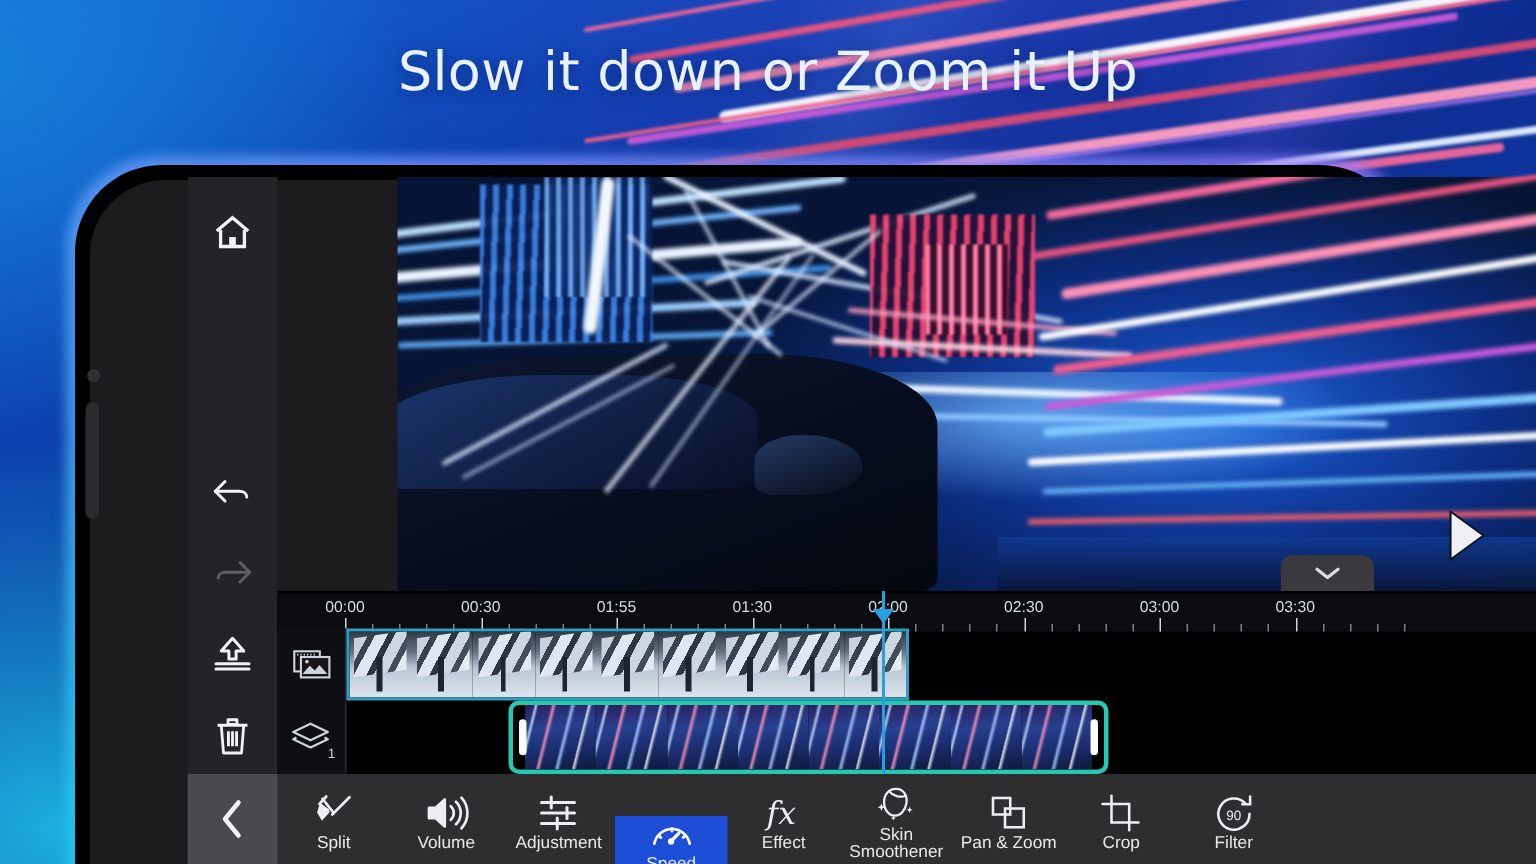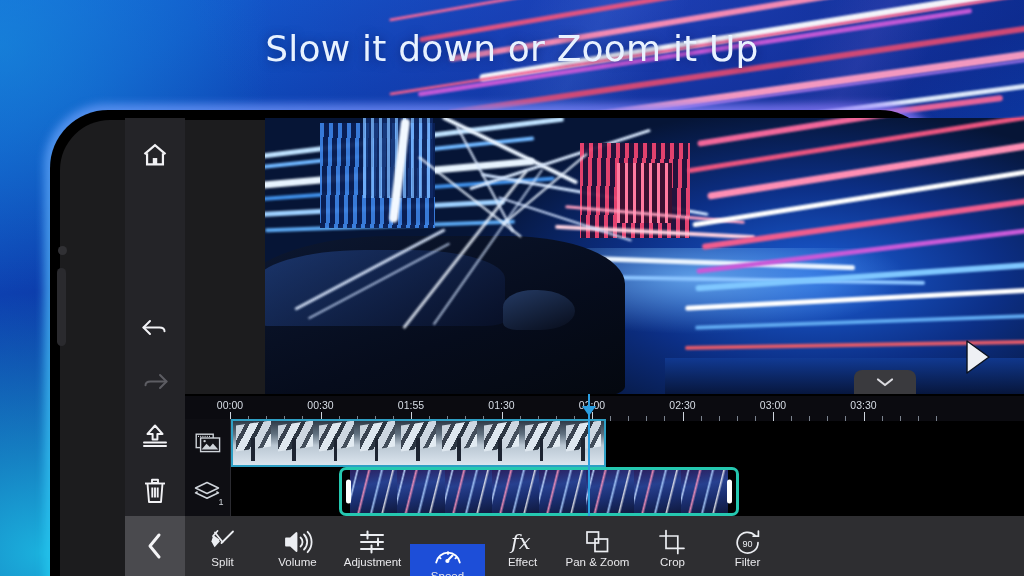--- a/index.html
+++ b/index.html
@@ -569,20 +569,33 @@
         <div class="tool">
           <div class="ic">
             <svg width="30" height="26" viewBox="0 0 30 26" fill="none">
               <text x="3" y="20" font-family="DejaVu Serif, serif" font-style="italic" font-size="21" fill="#eceef2">fx</text>
             </svg>
           </div>
           <div class="tl">Effect</div>
         </div>
         <div class="tool">
           <div class="ic">
+            <svg width="30" height="26" viewBox="0 0 30 26" fill="none" stroke="#eceef2" stroke-width="1.5" stroke-linecap="round">
+              <path d="M8.5 5.5c3-3.6 9-3.6 11.6.4 2.4 3.7 1.4 9.2-1.6 12.6-2.6 3-7 3.1-9.6.2-3-3.3-3.6-9.4-.4-13.2z"></path>
+              <path d="M9.6 4.4c2.6 3.2 7.6 4.6 11.2 3.1"></path>
+              <path d="M4.6 12.6l.7 1.8 1.8.7-1.8.7-.7 1.8-.7-1.8-1.8-.7 1.8-.7z" fill="#eceef2" stroke="none"></path>
+              <path d="M23.4 14.8l.6 1.5 1.5.6-1.5.6-.6 1.5-.6-1.5-1.5-.6 1.5-.6z" fill="#eceef2" stroke="none"></path>
+              <path d="M12.6 20.6l.5 1.2 1.2.5-1.2.5-.5 1.2-.5-1.2-1.2-.5 1.2-.5z" fill="#eceef2" stroke="none"></path>
+            </svg>
+          </div>
+          <div class="tl">Skin
+Smoothener</div>
+        </div>
+        <div class="tool">
+          <div class="ic">
             <svg width="30" height="26" viewBox="0 0 30 26" fill="none" stroke="#eceef2" stroke-width="1.7">
               <rect x="4" y="3" width="11.5" height="11"></rect>
               <rect x="12" y="10" width="12.5" height="12.5"></rect>
             </svg>
           </div>
           <div class="tl">Pan &amp; Zoom</div>
         </div>
         <div class="tool">
           <div class="ic">
             <svg width="30" height="26" viewBox="0 0 30 26" fill="none" stroke="#eceef2" stroke-width="1.7" stroke-linecap="round">

